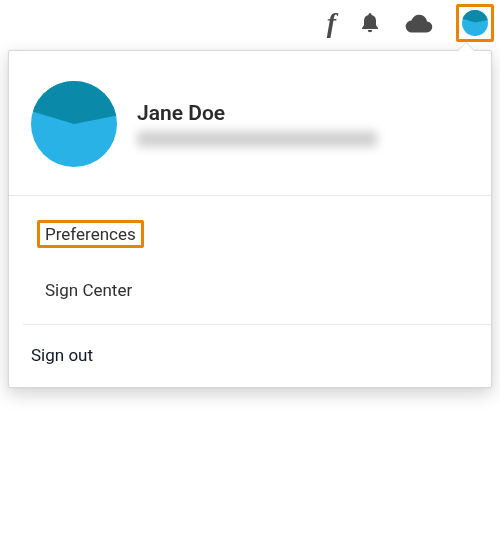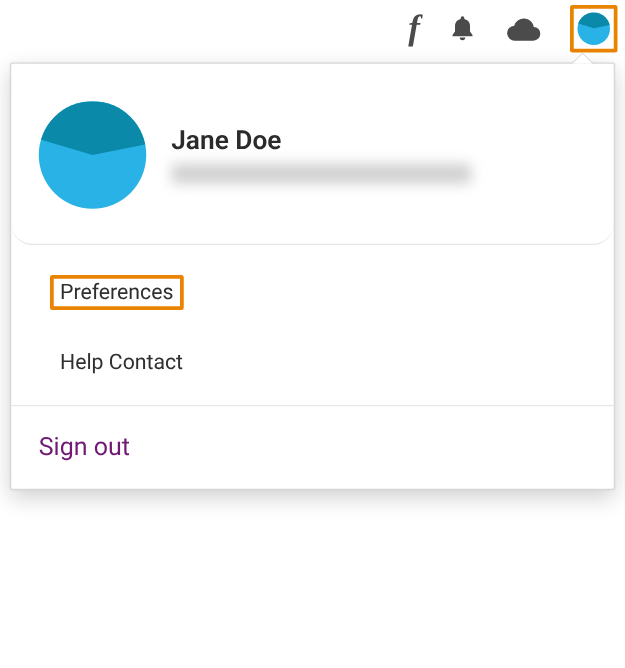--- a/index.html
+++ b/index.html
@@ -77,58 +77,57 @@
     border-right: 8px solid transparent;
     border-bottom: 8px solid #fff;
   }
 
   .user-block {
     display: flex;
     align-items: center;
     padding: 30px 22px 28px 22px;
     gap: 20px;
     border-bottom: 1px solid #e6e6e6;
-    border-radius: 17px;
   }
   .user-info { flex: 1; }
   .user-name {
     font-size: 21px;
     font-weight: 600;
     color: #2b2b2b;
     margin-bottom: 6px;
   }
   .user-email {
     width: 240px;
     max-width: 100%;
     height: 16px;
     background: #bdbdbd;
     border-radius: 3px;
     filter: blur(5px);
     opacity: 0.7;
   }
 
-  .menu { padding: 8px 17px; border-bottom: 1px solid #e6e6e6; }
+  .menu { padding: 8px 0; border-bottom: 1px solid #e6e6e6; margin-left: 14px; }
   .menu-item {
     padding: 16px 22px;
     font-size: 17px;
     color: #303030;
     cursor: pointer;
   }
   .menu-item span { display: inline-block; }
   .menu-item .hl {
     border: 3px solid #e98300;
     padding: 1px 5px;
     border-radius: 2px;
     margin-left: -8px;
   }
 
   .signout {
     padding: 20px 38px 22px 22px;
-    font-size: 20px;
-    color: #701a75;
+    font-size: 17px;
+    color: #0f172a;
     cursor: pointer;
   }
 </style>
 </head>
 <body>
 
 <div class="topbar">
   <span class="icon fonts-icon">f</span>
   <span class="icon">
     <svg width="24" height="24" viewBox="0 0 24 24" fill="#4b4b4b">
@@ -157,21 +156,21 @@
       <div class="user-name">Jane Doe</div>
       <div class="user-email"></div>
     </div>
   </div>
 
   <div class="menu">
     <div class="menu-item">
       <span class="hl">Preferences</span>
     </div>
     <div class="menu-item">
-      <span>Help Contact</span>
+      <span>Sign Center</span>
     </div>
   </div>
 
   <div class="signout">
     <span>Sign out</span>
   </div>
 
 </div>
 
 </body></html>

